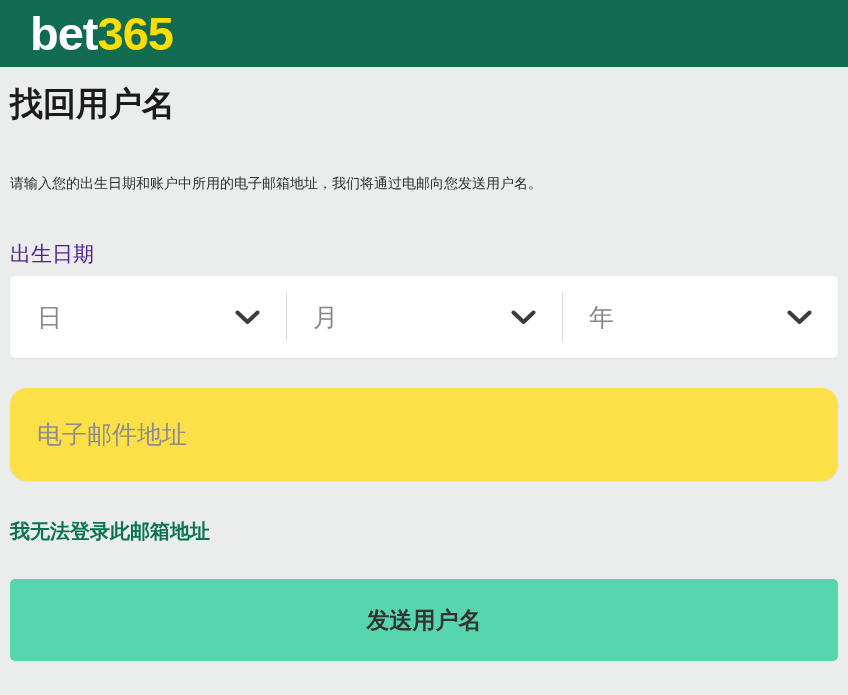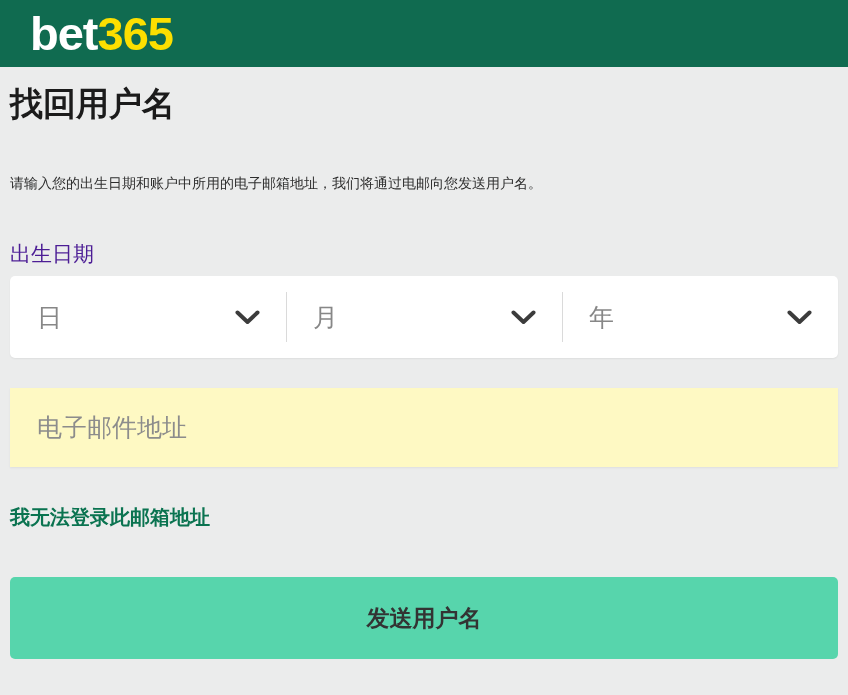--- a/index.html
+++ b/index.html
@@ -78,24 +78,24 @@
     font-size: 25px;
     color: #878787;
   }
   .chevron { display: flex; align-items: center; }
   .chevron svg { display: block; }
 
   .email-input {
     display: block;
     margin-top: 30px;
     width: 100%;
-    height: 79px;
+    height: 93px;
     border: none;
-    border-radius: 0;
-    background: #fef9c3;
+    border-radius: 17px;
+    background: #fde047;
     padding: 0 27px;
     font-size: 25px;
     color: #333333;
     font-family: inherit;
     box-shadow: 0 1px 2px rgba(0,0,0,0.06);
     outline: none;
   }
   .email-input::placeholder { color: #8c8c8c; opacity: 1; }
 
   .cant-access-link {
@@ -103,21 +103,21 @@
     margin-top: 38px;
     font-size: 20px;
     line-height: 24px;
     font-weight: 700;
     color: #0a7350;
     text-decoration: none;
     cursor: pointer;
   }
   .submit-btn {
     display: block;
-    margin-top: 48px;
+    margin-top: 36px;
     width: 100%;
     height: 82px;
     border: none;
     border-radius: 5px;
     background: #57d5ac;
     font-size: 23px;
     font-weight: 700;
     color: #333333;
     font-family: inherit;
     cursor: pointer;

